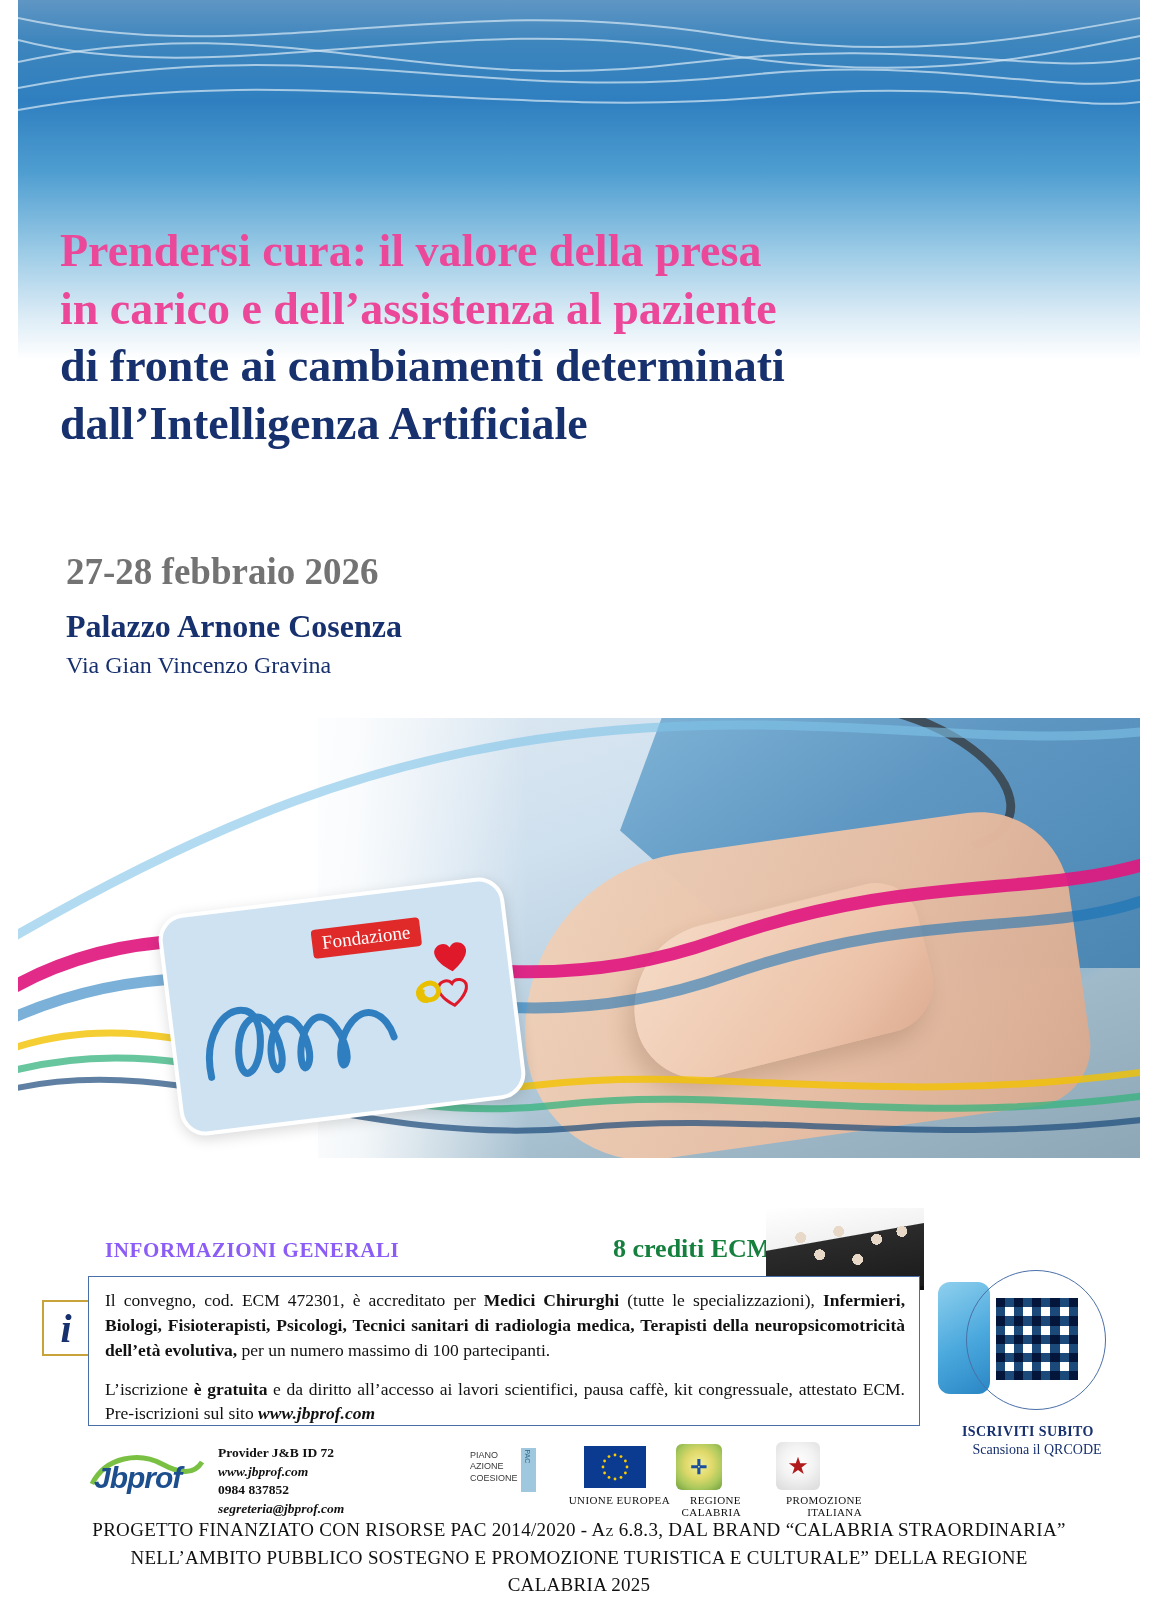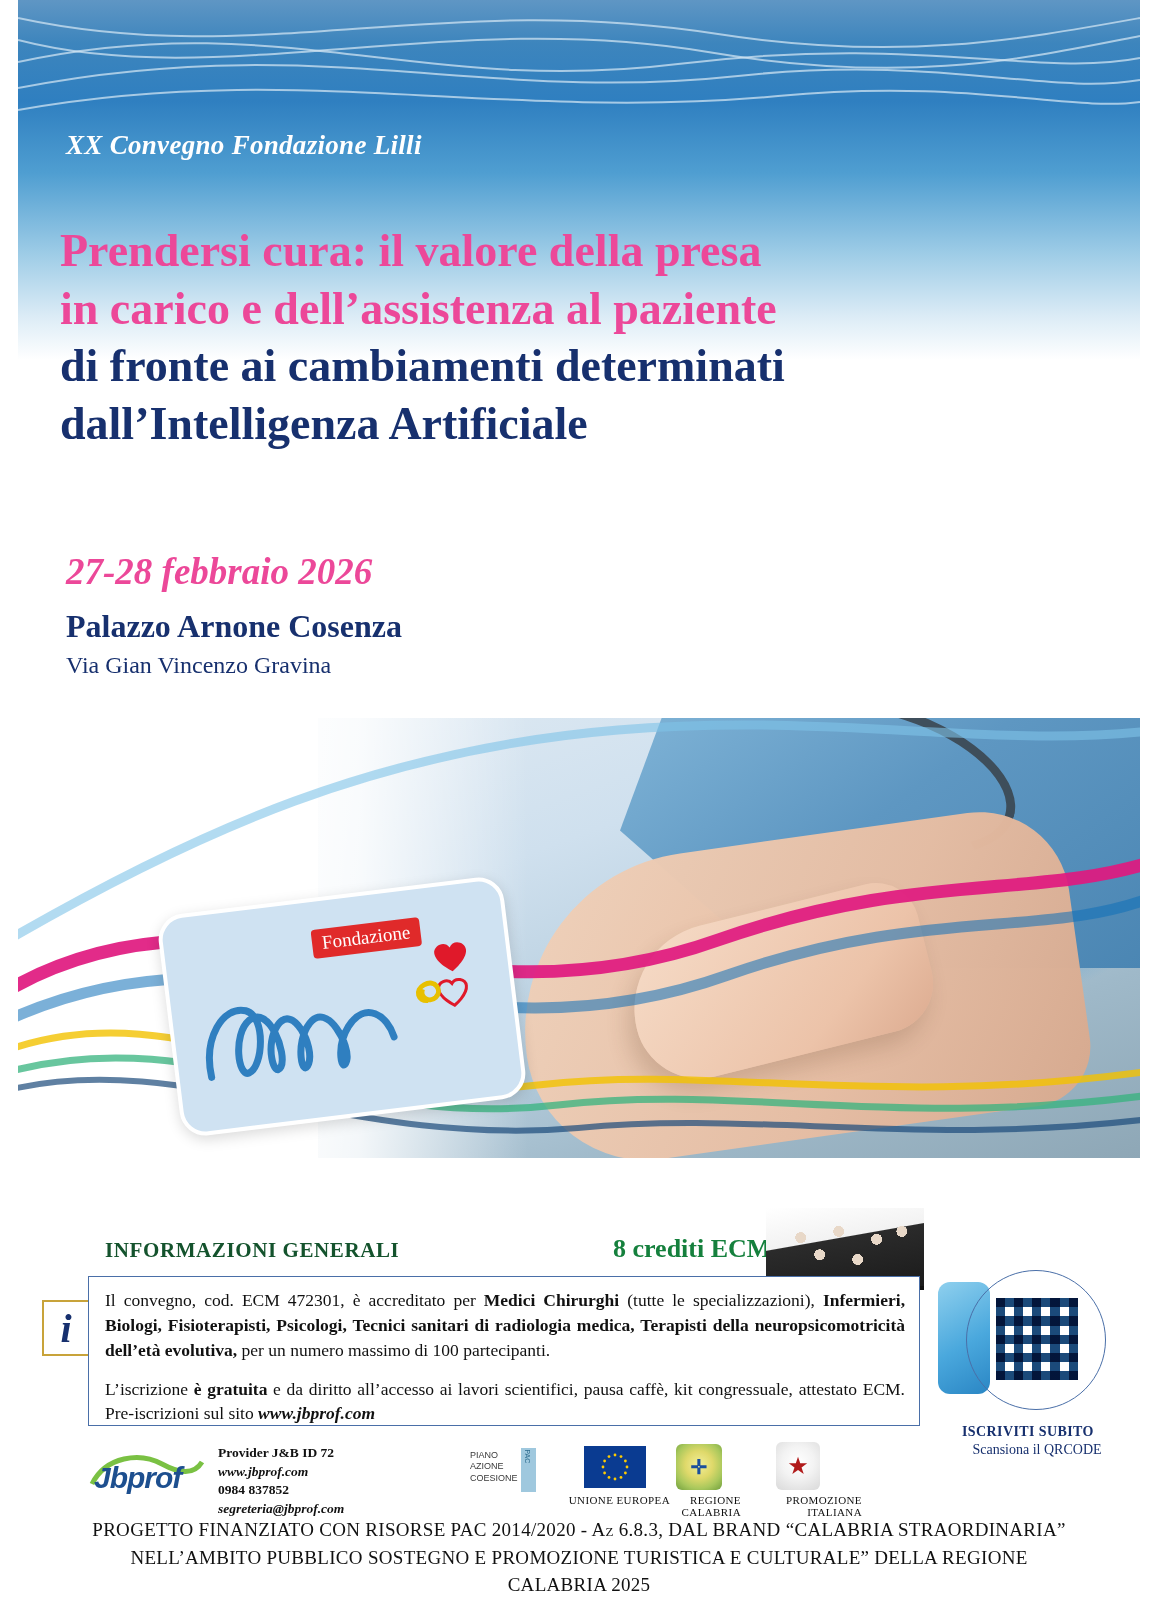--- a/index.html
+++ b/index.html
@@ -69,22 +69,21 @@
   .main-title .l1, .main-title .l2 { color: #ec4899; }
   .main-title .l3, .main-title .l4 { color: #17306e; }
 
   .date {
     position: absolute;
     left: 66px;
     top: 550px;
     font-family: "Liberation Serif", serif;
     font-weight: bold;
     font-size: 37px;
-    color: #ec4899;
-    font-style: italic;
+    color: #737373;
   }
   .venue {
     position: absolute;
     left: 66px;
     top: 608px;
     font-family: "Liberation Serif", serif;
     font-weight: bold;
     font-size: 32px;
     color: #17306e;
   }
@@ -220,21 +219,21 @@
 
   
   .info-head {
     position: absolute;
     left: 105px;
     top: 1238px;
     font-family: "Liberation Serif", serif;
     font-weight: bold;
     font-size: 21px;
     letter-spacing: 0.6px;
-    color: #14532d;
+    color: #8b5cf6;
   }
   .ecm-credits {
     position: absolute;
     left: 613px;
     top: 1234px;
     font-family: "Liberation Serif", serif;
     font-weight: bold;
     font-size: 26px;
     color: #15803d;
   }
@@ -476,21 +475,20 @@
   <svg class="sky-lines" viewBox="0 0 1122 130" preserveAspectRatio="none">
     <g fill="none" stroke="#cfe3f2" stroke-opacity="0.75" stroke-width="2">
       <path d="M0,18 C240,70 420,-10 700,34 C880,62 1000,40 1122,18"></path>
       <path d="M0,40 C200,92 430,8 690,52 C890,86 1010,58 1122,36"></path>
       <path d="M0,62 C260,6 400,96 660,64 C900,34 1020,78 1122,58"></path>
       <path d="M0,88 C300,30 460,104 720,76 C920,54 1030,96 1122,80"></path>
       <path d="M0,110 C280,60 480,122 760,96 C950,78 1050,112 1122,102"></path>
     </g>
   </svg>
 
-  <div class="kicker">XX Convegno Fondazione Lilli</div>
 
   <div class="main-title">
     <div class="l1">Prendersi cura: il valore della presa</div>
     <div class="l2">in carico e dell’assistenza al paziente</div>
     <div class="l3">di fronte ai cambiamenti determinati</div>
     <div class="l4">dall’Intelligenza Artificiale</div>
   </div>
 
   <div class="date">27-28 febbraio 2026</div>
   <div class="venue">Palazzo Arnone Cosenza</div>

